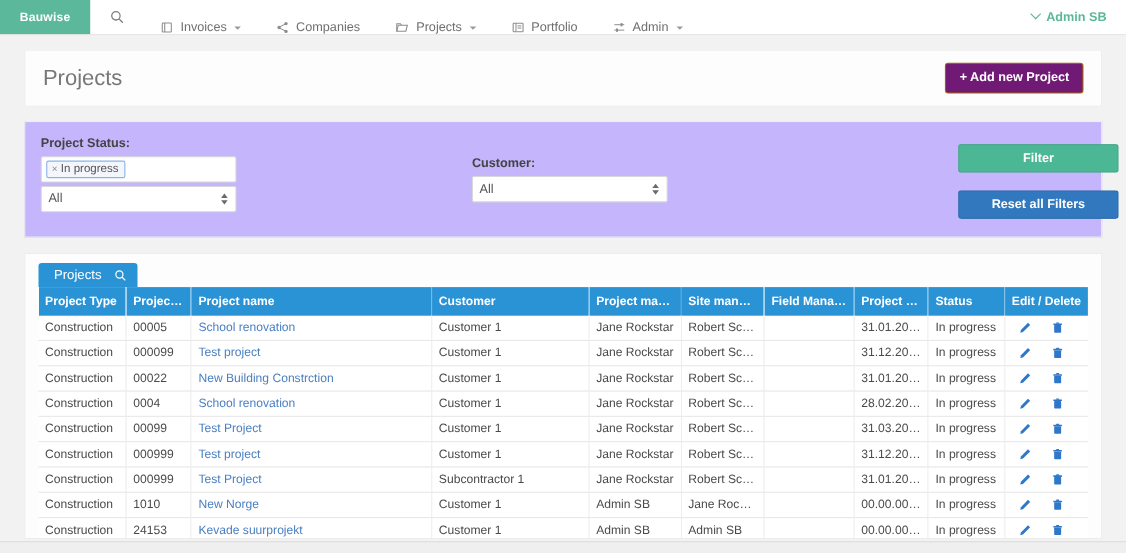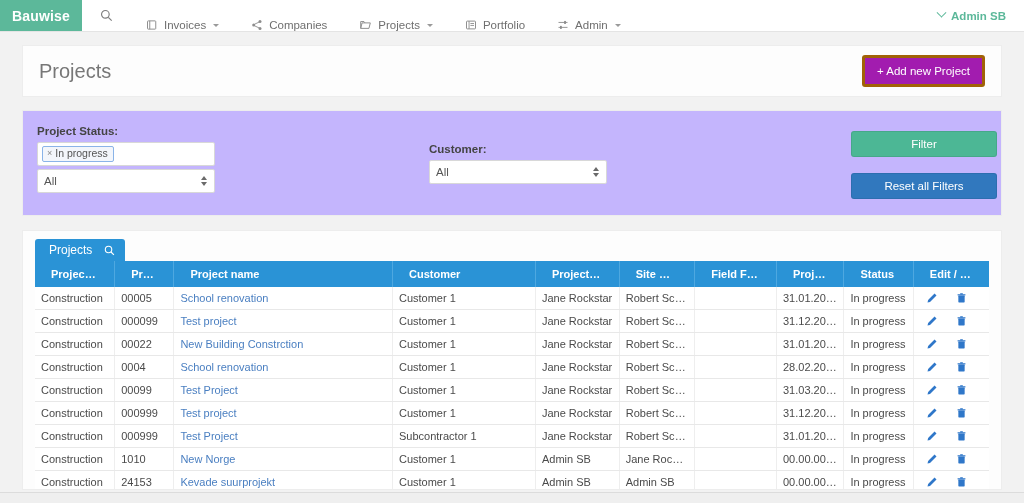--- a/index.html
+++ b/index.html
@@ -19,21 +19,21 @@
     height: 32px;
     background: #ffffff;
     border-bottom: 1px solid #e4e4e4;
     display: flex;
     align-items: stretch;
   }
   .brand {
     width: 82px;
     background: #5cb89a;
     color: #ffffff;
-    font-size: 14px;
+    font-size: 11px;
     font-weight: bold;
     display: flex;
     align-items: center;
     justify-content: center;
     letter-spacing: .2px;
   }
   .nav-search {
     width: 48px;
     display: flex;
     align-items: center;
@@ -86,26 +86,26 @@
     align-items: center;
     padding: 0 16px;
   }
   .page-title {
     font-size: 20px;
     color: #777;
     font-weight: normal;
   }
   .btn-add {
     margin-left: auto;
-    background: #a21caf;
+    background: #701a75;
     color: #fff;
-    border: 3px solid #a16207;
+    border: 1px solid #a16207;
     border-radius: 3px;
     font-size: 11.5px;
-    font-weight: normal;
+    font-weight: bold;
     padding: 7px 12px;
     cursor: pointer;
     white-space: nowrap;
   }
 
   .filter-card {
     background: #c4b5fd;
     border: 1px solid #ededed;
     margin-top: 13px;
     padding: 14px 14px 18px 14px;
@@ -181,24 +181,25 @@
   .updown i.up { border-bottom: 4px solid #6a6a6a; }
   .updown i.dn { border-top: 4px solid #6a6a6a; }
 
   .btn-filter, .btn-reset {
     position: absolute;
     width: 146px;
     height: 26px;
     border-radius: 3px;
     color: #fff;
     font-size: 11.5px;
-    font-weight: normal;
+    font-weight: bold;
     display: flex; align-items: center; justify-content: center;
     cursor: pointer;
     border: 1px solid rgba(0,0,0,.08);
+    margin-left: 20px;
   }
   .btn-filter { background: #4cb795; left: 828px; top: 20px; }
   .btn-reset  { background: #3178be; left: 828px; top: 62px; }
 
   
   .table-card {
     background: #fdfdfd;
     border: 1px solid #ededed;
     margin-top: 14px;
     padding: 8px 12px 0 12px;
@@ -215,21 +216,21 @@
     display: flex; align-items: center; gap: 12px;
     cursor: pointer;
   }
   table { border-collapse: collapse; width: 100%; table-layout: fixed; }
   thead th {
     background: #2a93d6;
     color: #fff;
     font-size: 11px;
     font-weight: bold;
     text-align: left;
-    padding: 7px 16px;
+    padding: 7px 6px;
     border-right: 1px solid #4ea8e0;
     white-space: nowrap;
     overflow: hidden;
     text-overflow: ellipsis;
   }
   thead th:last-child { border-right: none; }
   tbody td {
     font-size: 11px;
     color: #4a4a4a;
     padding: 5px 6px;
@@ -413,21 +414,21 @@
             <col style="width:74px">
         </colgroup>
         <thead>
           <tr>
             <th>Project Type</th>
             <th>Project code</th>
             <th>Project name</th>
             <th>Customer</th>
             <th>Project manager</th>
             <th>Site manager</th>
-            <th>Field Filter</th>
+            <th>Field Manager</th>
             <th>Project Dea...</th>
             <th>Status</th>
             <th>Edit / Delete</th>
           </tr>
         </thead>
         <tbody id="tbody">
             <tr>
               <td>Construction</td>
               <td>00005</td>
               <td class="link"><a href="#">School renovation</a></td>

